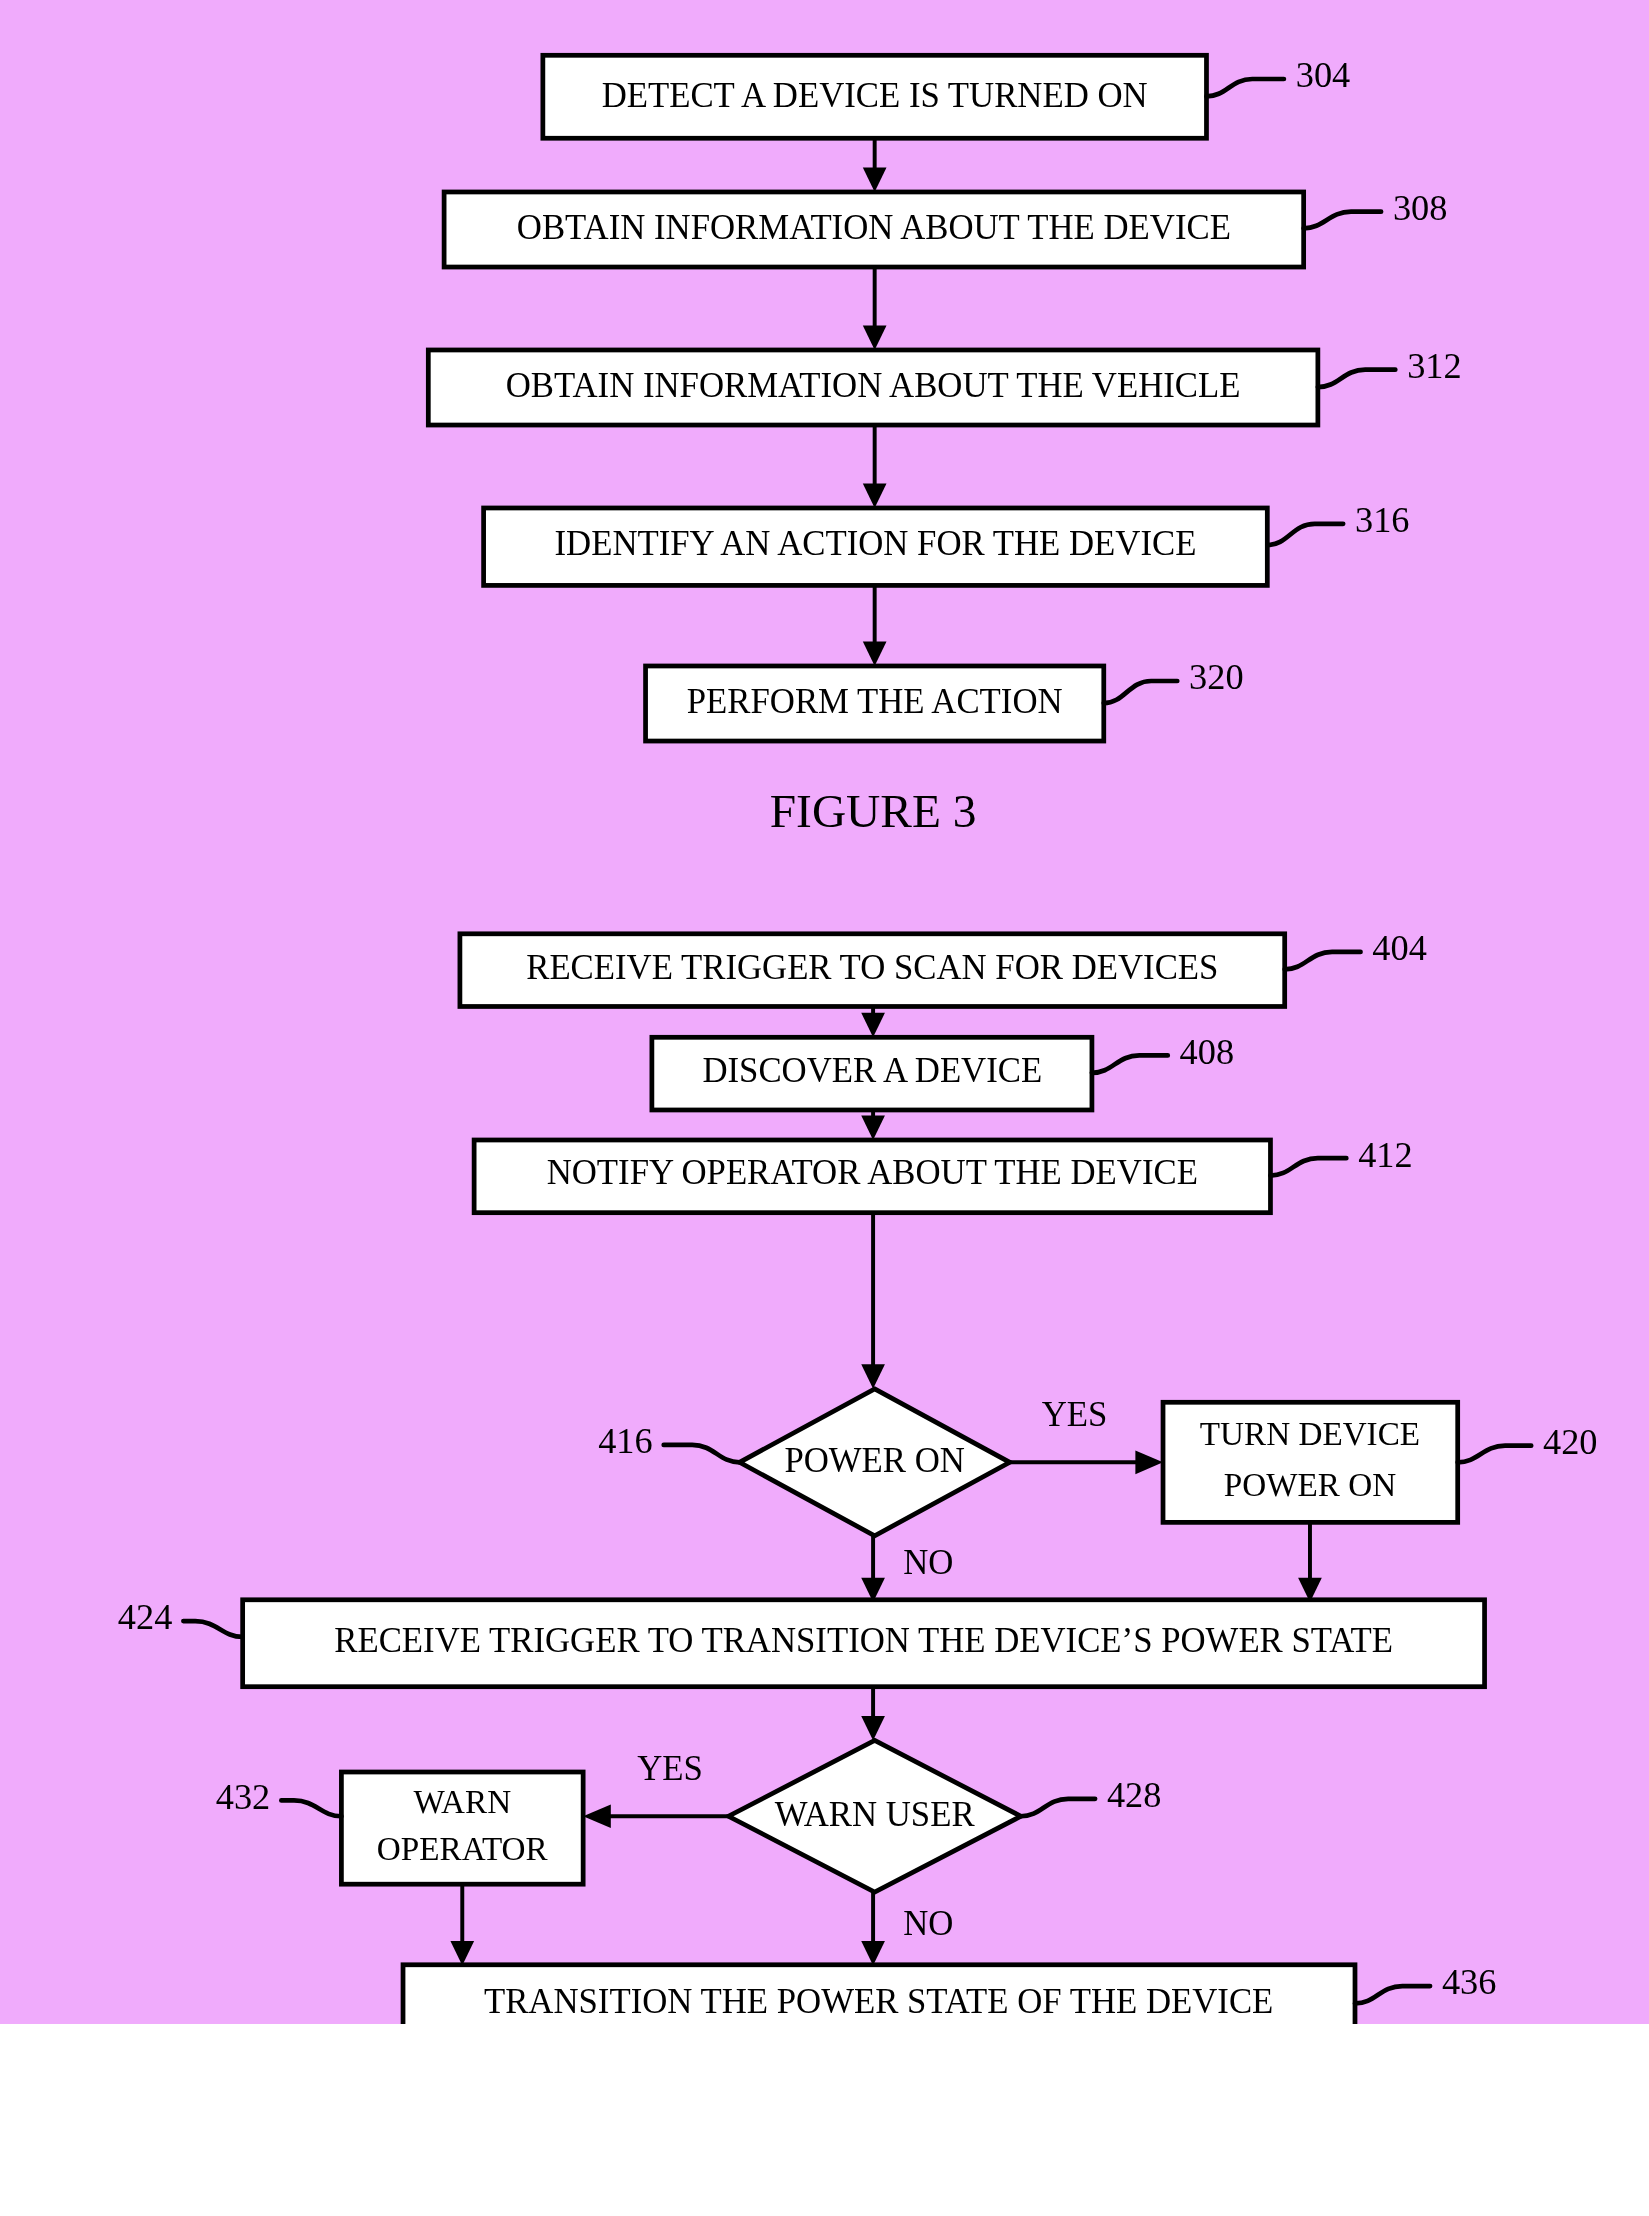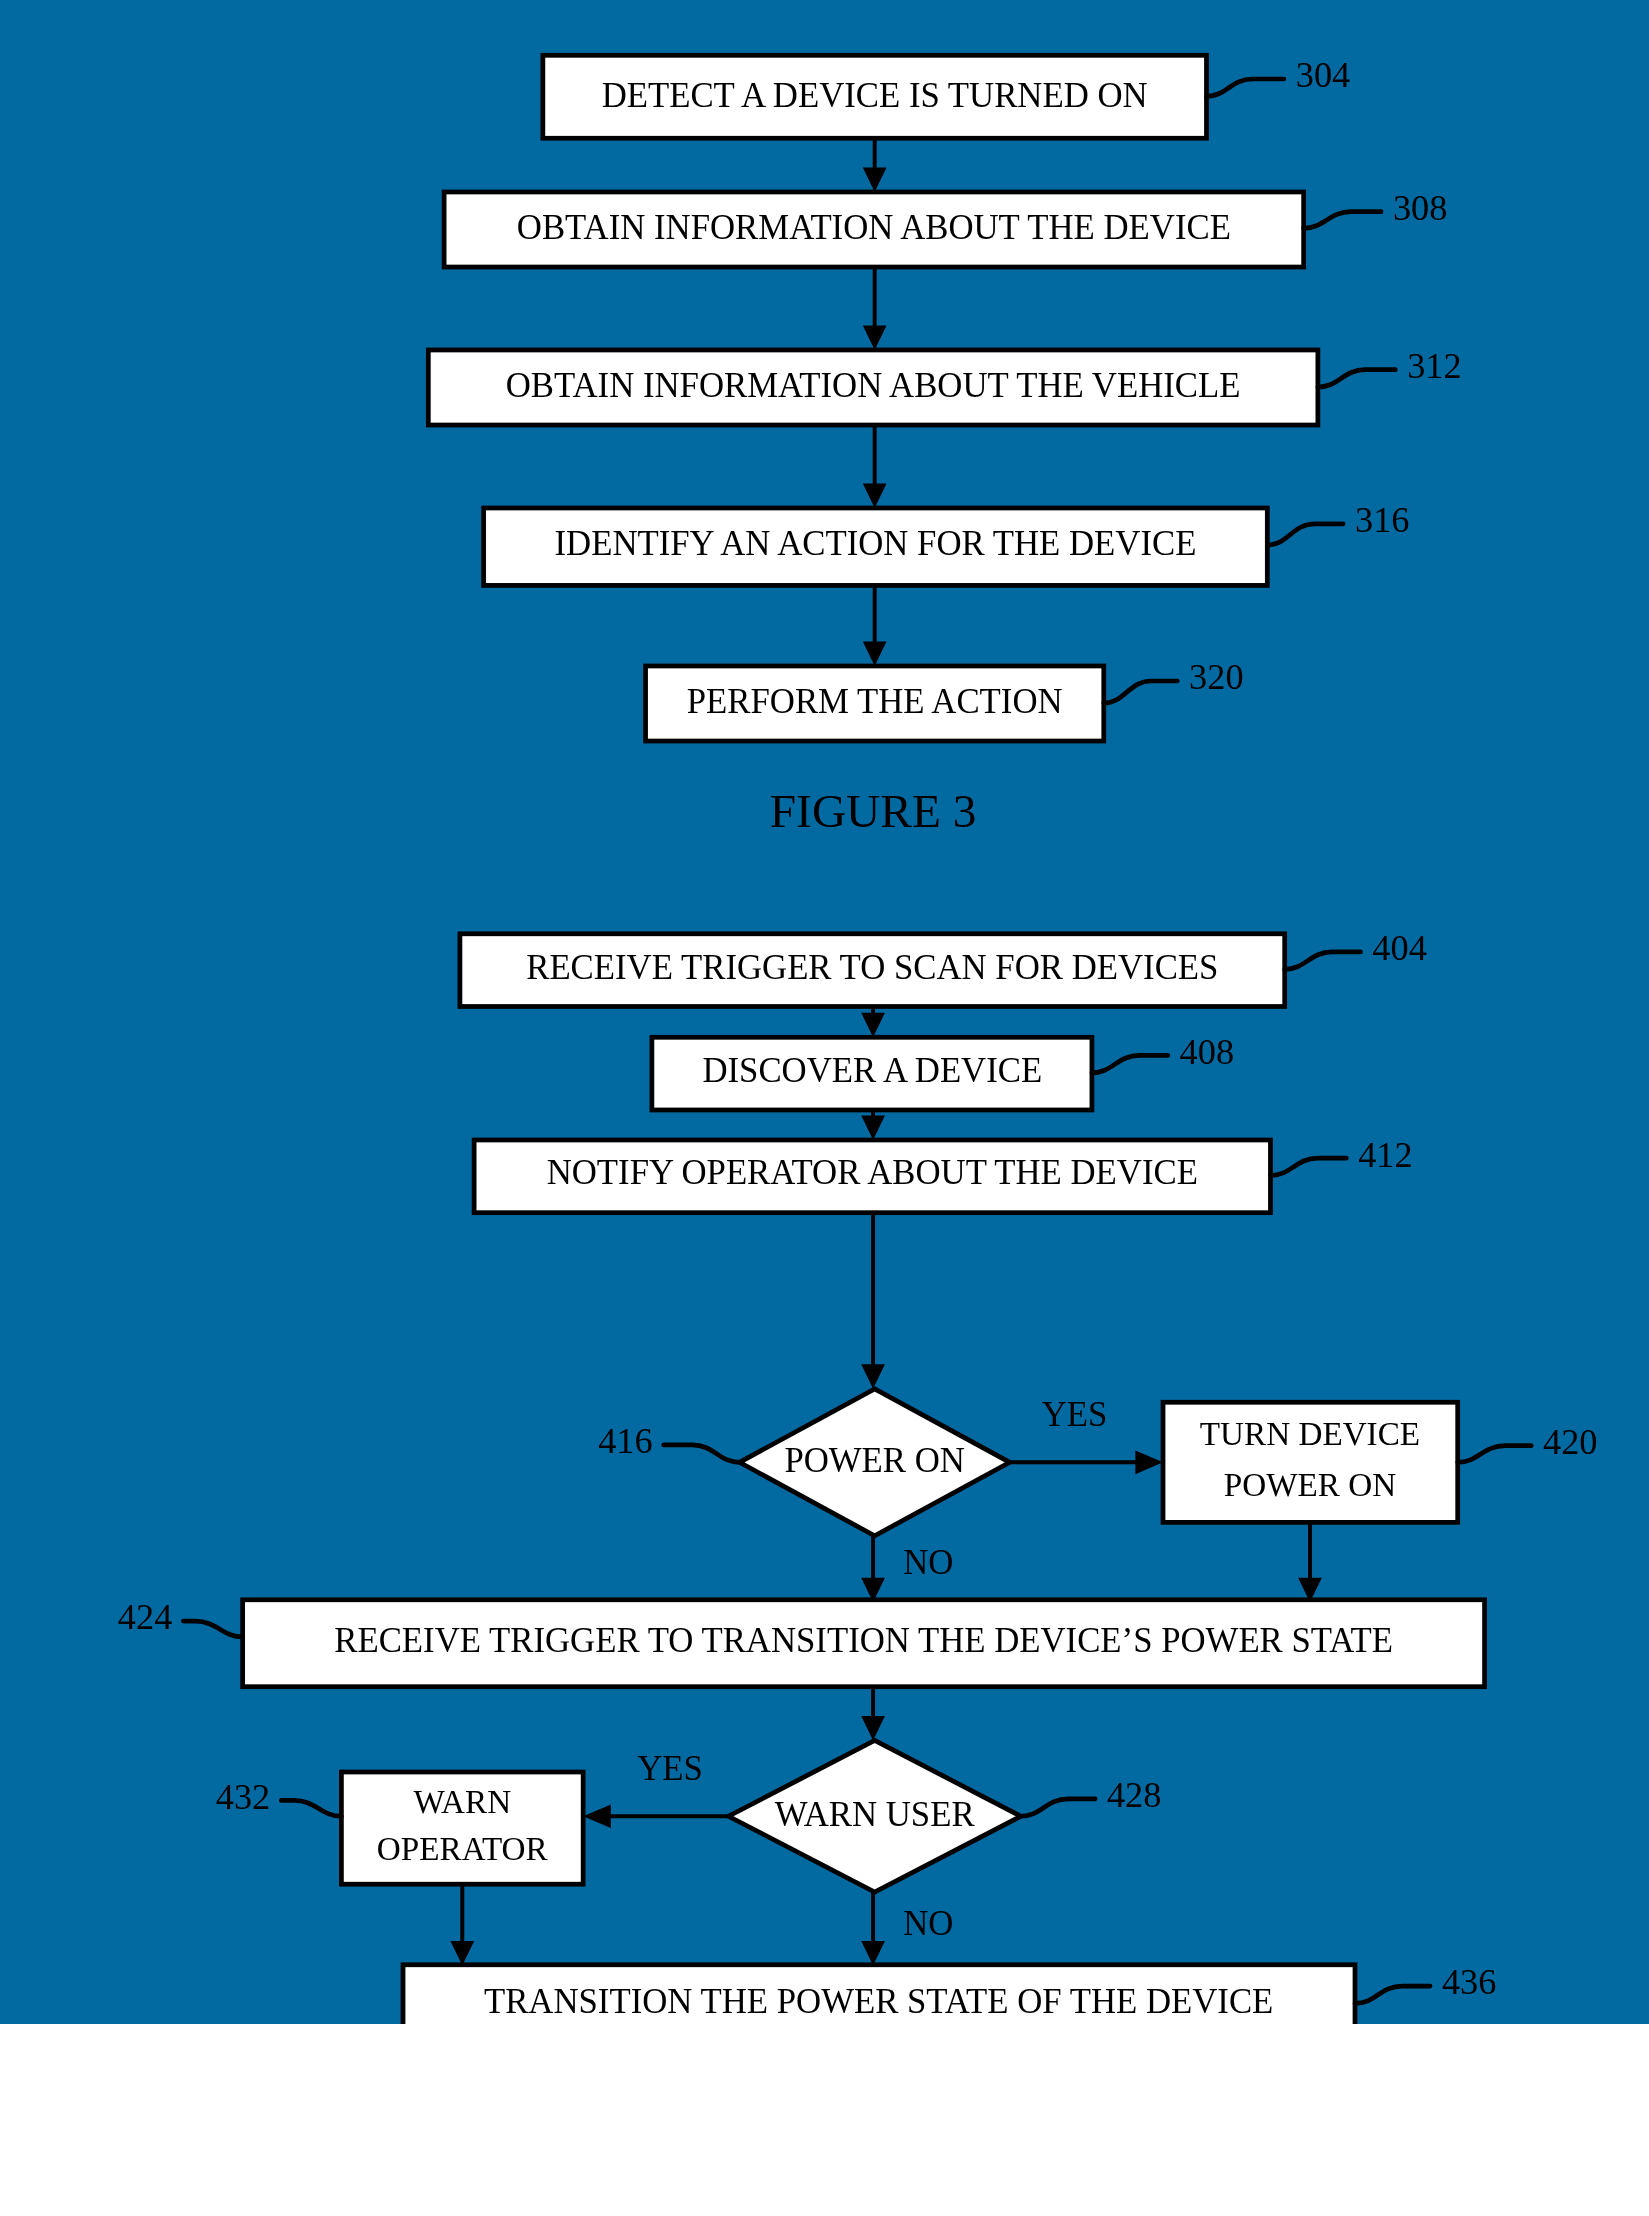--- a/index.html
+++ b/index.html
@@ -4,21 +4,21 @@
 <style>
   html, body {
     margin: 0;
     padding: 0;
     background: #ffffff;
   }
   #page {
     position: relative;
     width: 1649px;
     height: 2024px;
-    background: #0369a1;
+    background: #f0abfc;
     overflow: hidden;
     font-family: "Liberation Serif", "DejaVu Serif", serif;
   }
   svg.sheet {
     position: absolute;
     top: 0; left: 0;
     width: 1649px;
     height: 2216px;
   }
   .node-rect {

